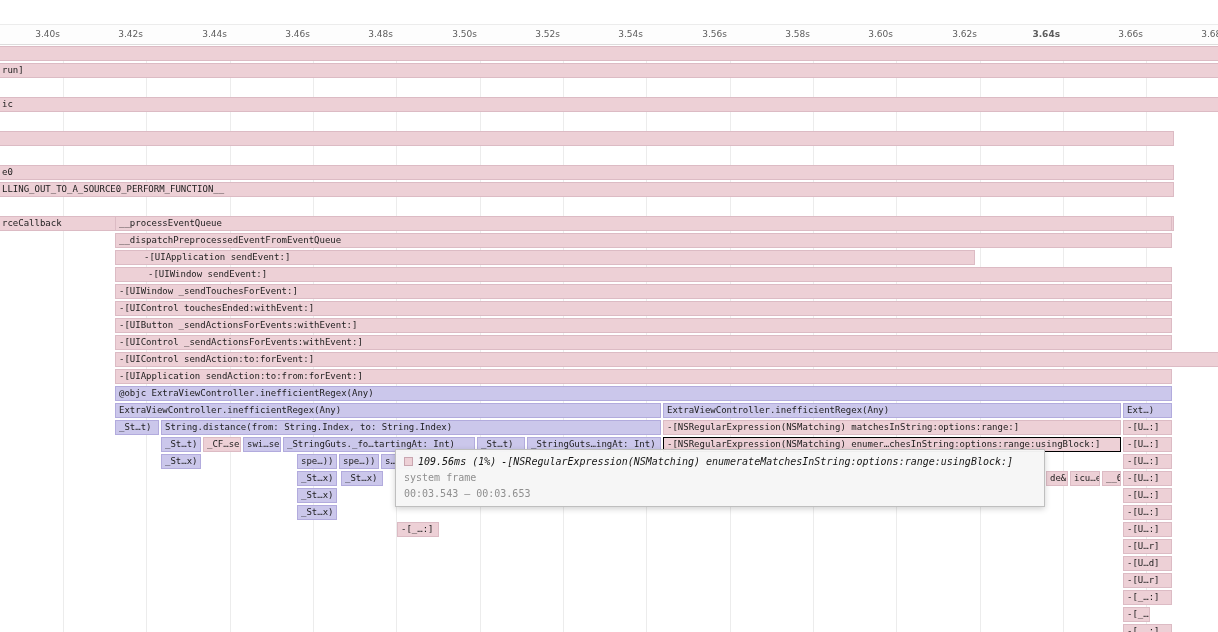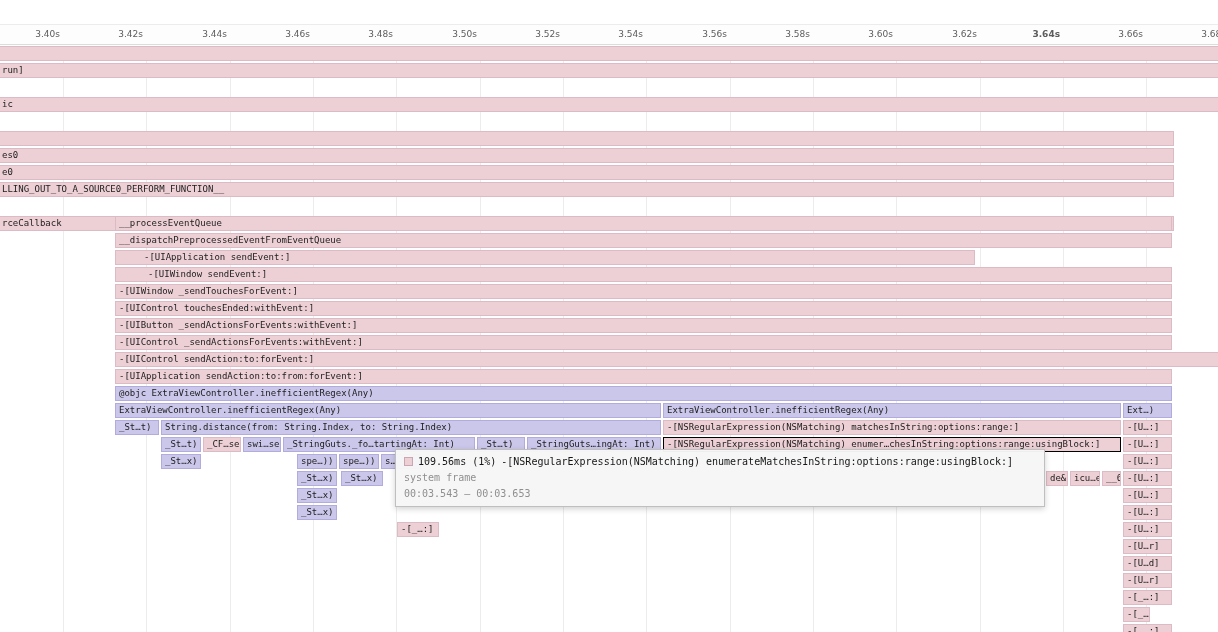--- a/index.html
+++ b/index.html
@@ -52,21 +52,21 @@
     left:395px;top:449px;width:650px;
     box-sizing:border-box;
     background:rgba(246,246,246,0.97);
     border:1px solid #bfbfbf;
     box-shadow:0 2px 6px rgba(0,0,0,0.18);
     padding:6px 8px 7px 8px;
     z-index:10;
   }
   .tt-line1{
     display:flex;align-items:center;gap:5px;
-    font-size:10px;color:#161616;white-space:nowrap;overflow:hidden;
+    font-size:10px;color:#161616;white-space:nowrap;overflow:hidden;font-style:italic;
   }
   .tt-swatch{
     flex:0 0 auto;width:9px;height:9px;
     background:#edd0d6;border:1px solid #c9a6b0;
     box-sizing:border-box;
   }
   .tt-gray{
     font-size:10px;color:#8f8f8f;margin-top:5px;white-space:nowrap;
   }
 </style>
@@ -115,23 +115,20 @@
         <div class="bar pink" style="left: -2px; width: 1222px;">run]</div>
       </div>
       <div class="row" style="top: 34px;"></div>
       <div class="row" style="top: 51px;">
         <div class="bar pink" style="left: -2px; width: 1222px;">ic</div>
       </div>
       <div class="row" style="top: 68px;"></div>
       <div class="row" style="top: 85px;">
         <div class="bar pink" style="left: -2px; width: 1176px;"></div>
       </div>
-      <div class="row" style="top: 102px;">
-        <div class="bar pink" style="left: -2px; width: 1176px;">es0</div>
-      </div>
       <div class="row" style="top: 119px;">
         <div class="bar pink" style="left: -2px; width: 1176px;">e0</div>
       </div>
       <div class="row" style="top: 136px;">
         <div class="bar pink" style="left: -2px; width: 1176px;">LLING_OUT_TO_A_SOURCE0_PERFORM_FUNCTION__</div>
       </div>
       <div class="row" style="top: 170px;">
         <div class="bar pink" style="left: -2px; width: 1176px;">rceCallback</div>
       </div>
       <div class="row" style="top: 170px;">

